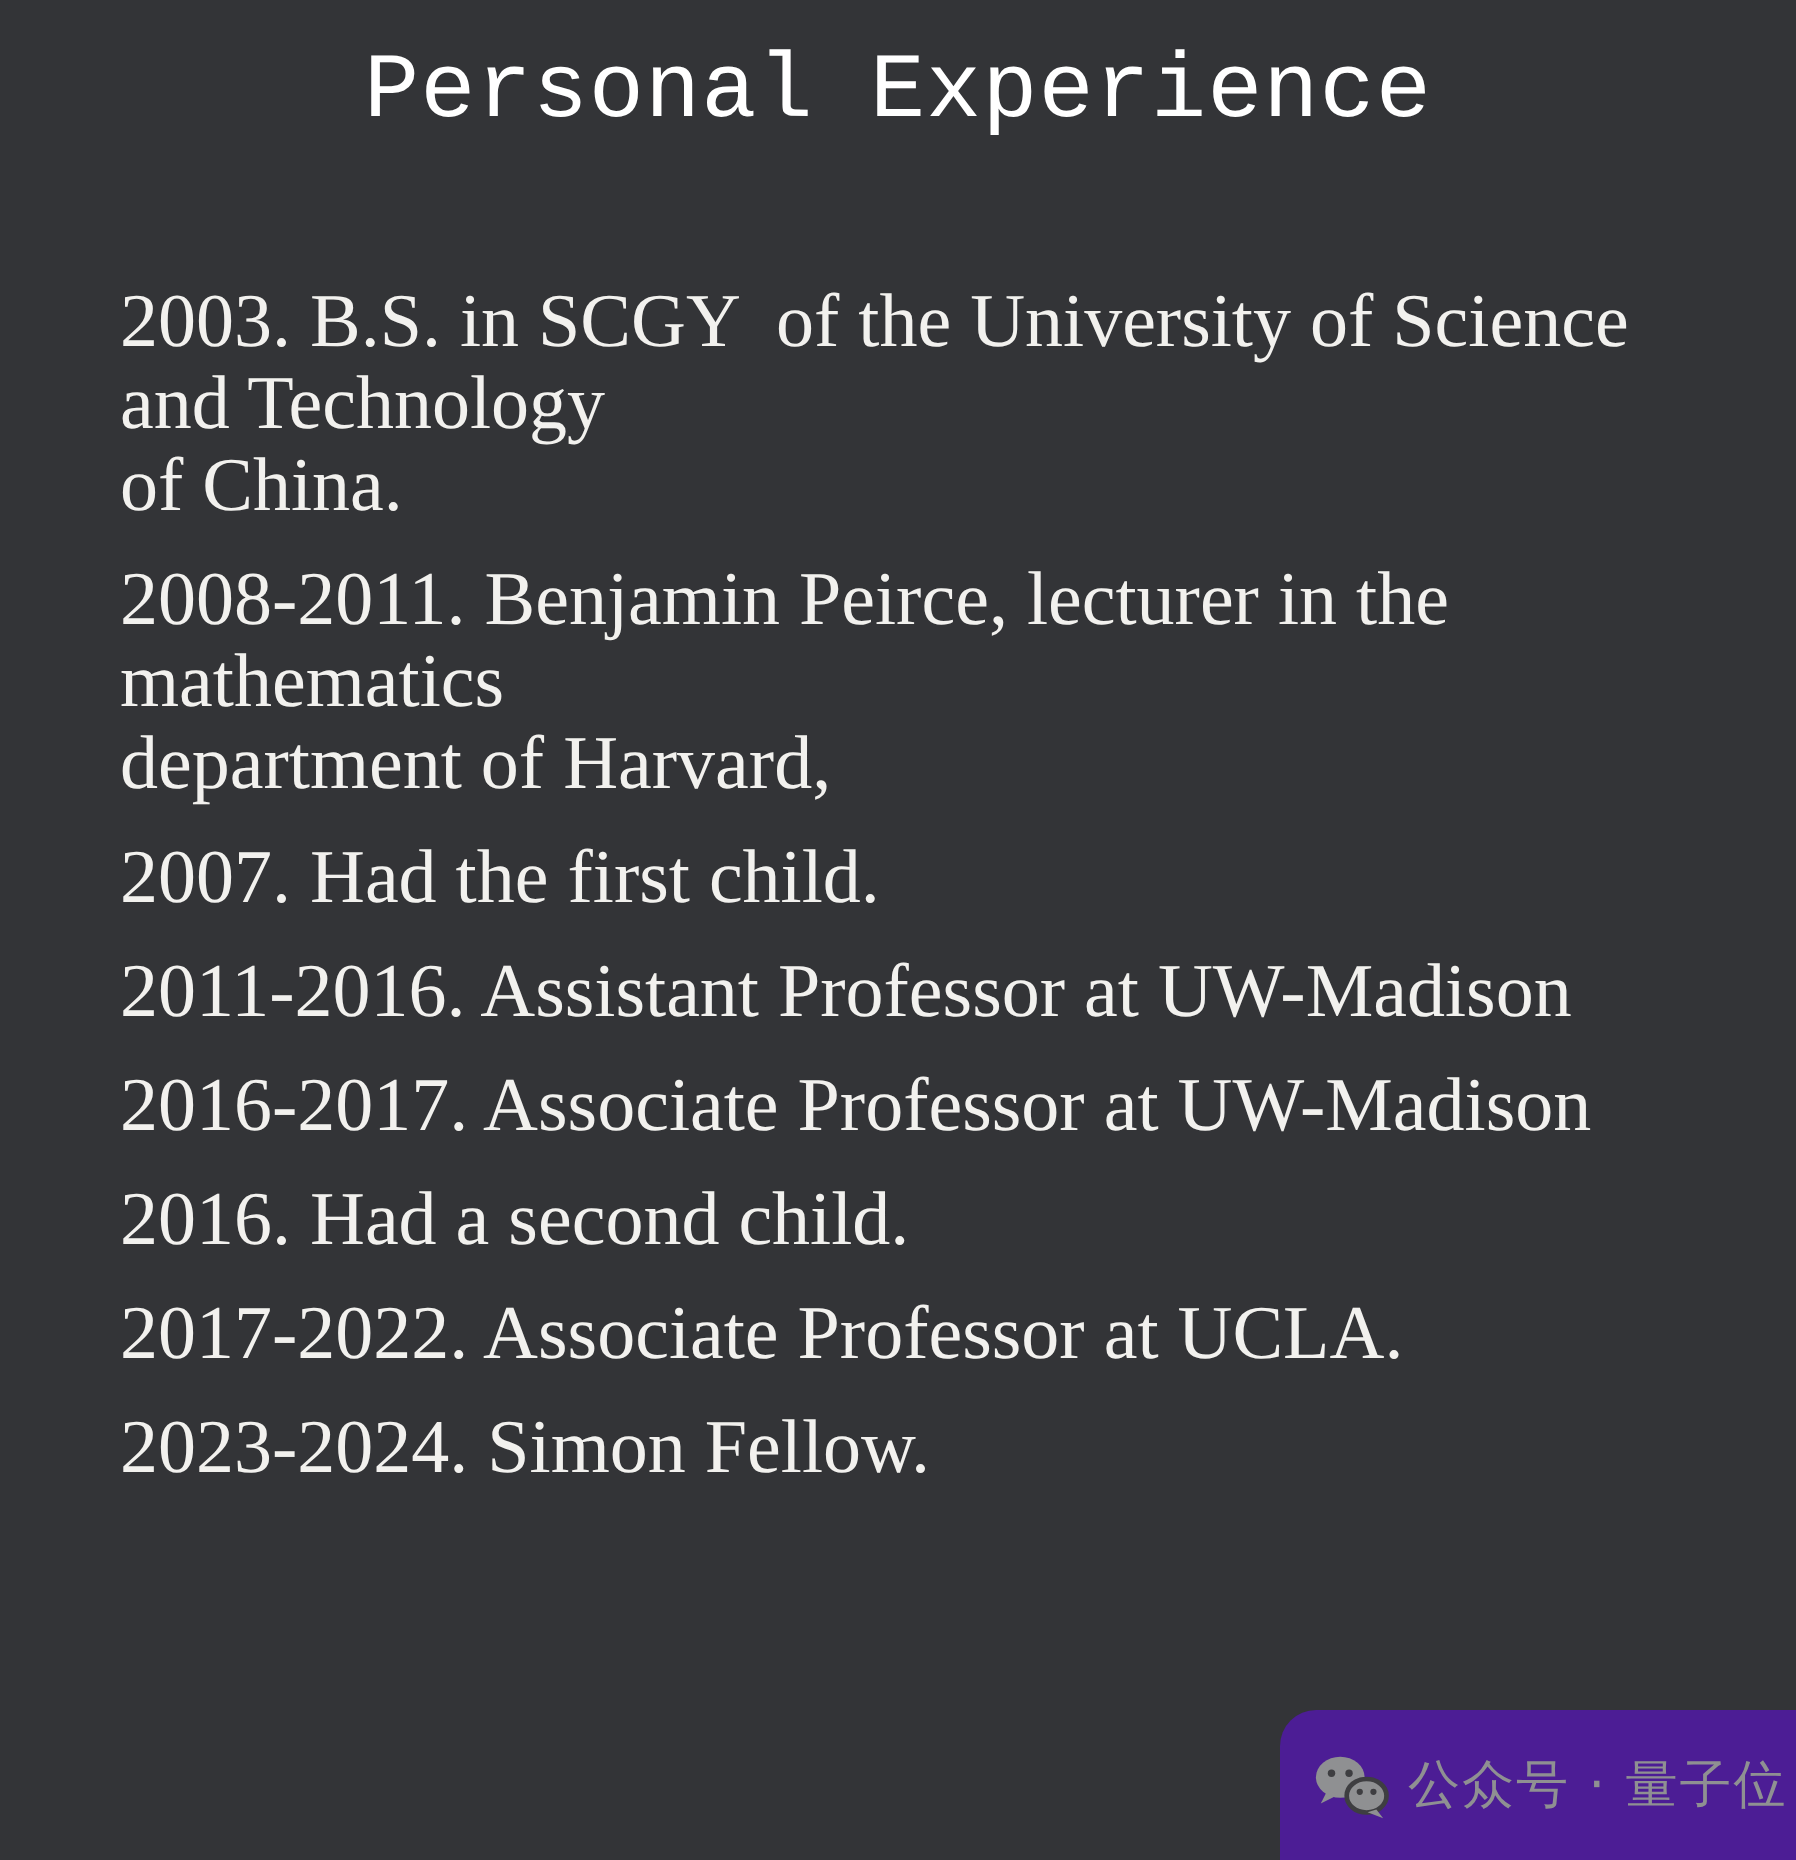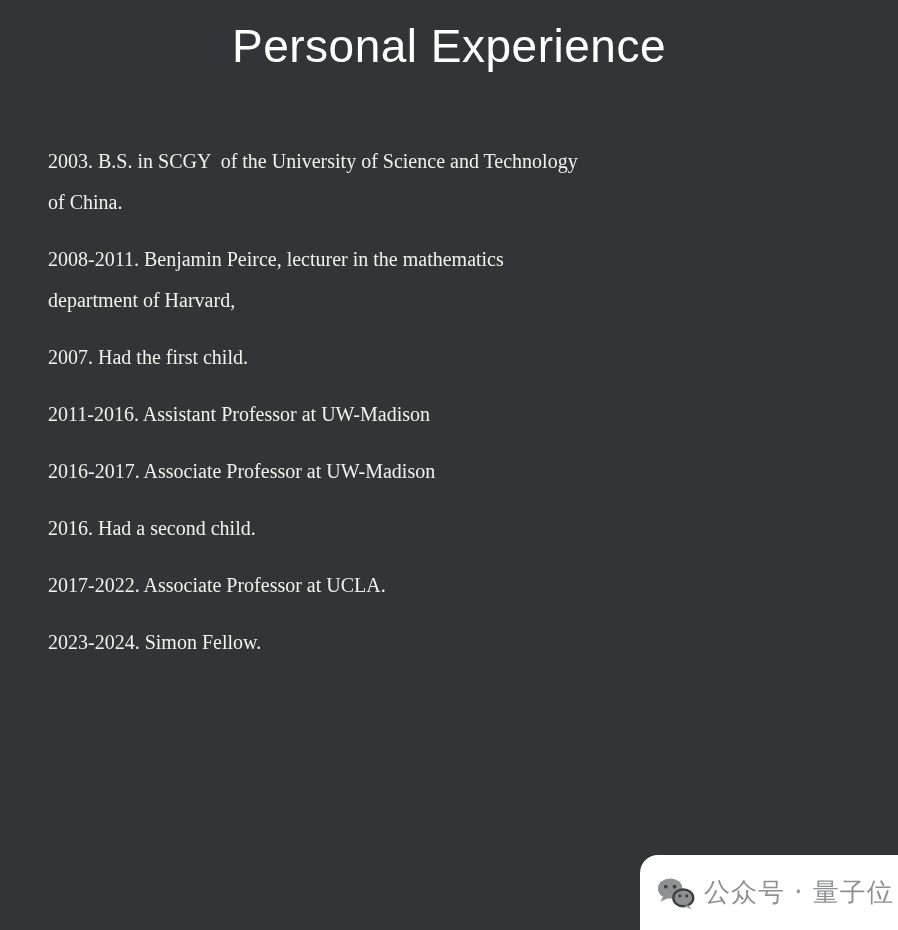--- a/index.html
+++ b/index.html
@@ -8,43 +8,43 @@
     height: 930px;
     background: #333437;
     overflow: hidden;
     position: relative;
     font-family: "Liberation Serif", serif;
   }
   .slide-title {
     margin: 20px 0 0 0;
     text-align: center;
     color: #ffffff;
-    font-family: Liberation Sans, sans-serif;
+    font-family: Liberation Mono, monospace;
     font-weight: 400;
     font-size: 46px;
     line-height: 53px;
     letter-spacing: 0.5px;
   }
   .timeline {
-    margin: 68px 24px 0 48px;
+    margin: 68px 24px 0 60px;
     color: #f2f1ee;
-    font-size: 20px;
+    font-size: 38px;
     line-height: 41px;
   }
   .timeline p {
     margin: 0 0 16px 0;
     white-space: pre-wrap;
   }
   .watermark {
     position: absolute;
     right: 0;
     bottom: 0;
     width: 258px;
     height: 75px;
-    background: #ffffff;
+    background: #4c1d95;
     border-top-left-radius: 18px;
     display: flex;
     align-items: center;
     gap: 9px;
     padding-left: 16px;
     box-sizing: border-box;
     color: #8f9092;
     font-family: "DejaVu Sans", sans-serif;
     font-size: 26px;
     letter-spacing: 1px;

